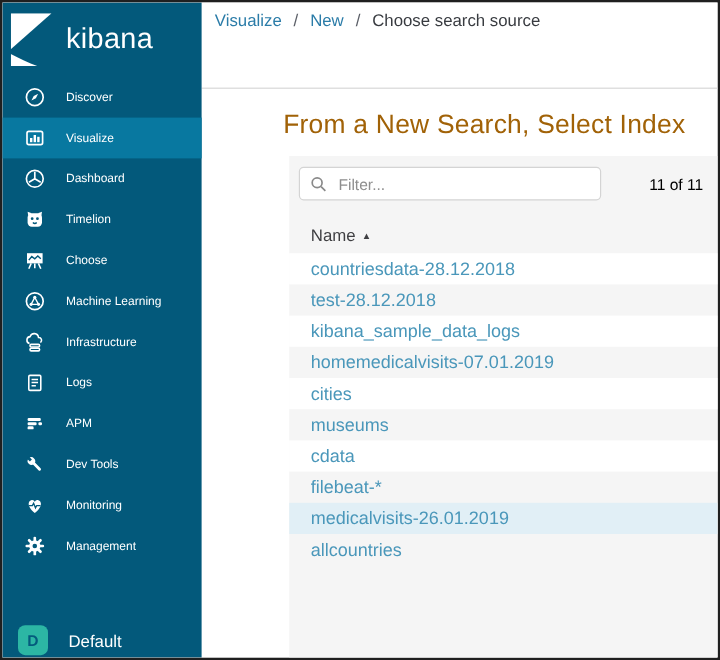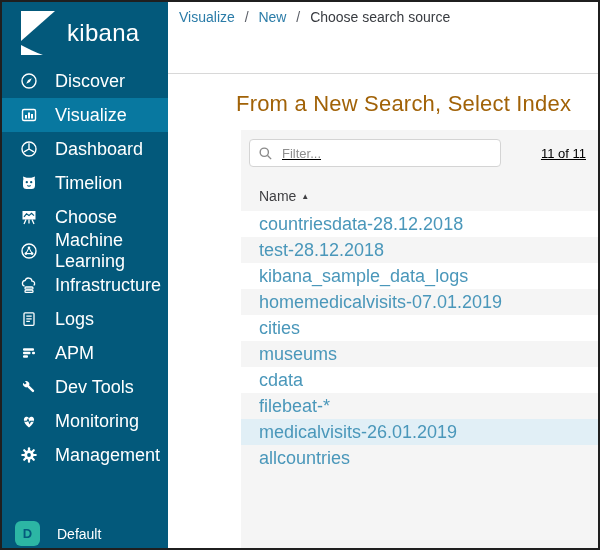--- a/index.html
+++ b/index.html
@@ -1,50 +1,50 @@
 <!DOCTYPE html>
 <html><head>
 <meta charset="utf-8">
 <style>
   html,body{margin:0;padding:0;background:#fff;}
   body{width:600px;height:550px;font-family:"Liberation Sans",sans-serif;-webkit-font-smoothing:antialiased;}
   .frame{width:600px;height:550px;box-sizing:border-box;border:2px solid #1f1f1f;display:flex;overflow:hidden;background:#fff;}
 
   
   .sidebar{width:166px;flex-shrink:0;background:#03597b;color:#fff;position:relative;display:flex;flex-direction:column;}
-  .logo{display:flex;align-items:center;gap:12px;height:62px;padding-left:19px;cursor:pointer;}
+  .logo{display:flex;align-items:center;gap:12px;height:62px;padding-left:7px;cursor:pointer;}
   .logo-text{font-size:24px;color:#fff;letter-spacing:.3px;}
   .nav{display:flex;flex-direction:column;}
-  .nav-item{display:flex;align-items:center;gap:17px;height:34px;padding-left:18px;font-size:18px;color:#fff;cursor:pointer;}
+  .nav-item{display:flex;align-items:center;gap:17px;height:34px;padding-left:18px;font-size:10px;color:#fff;cursor:pointer;}
   .nav-item.selected{background:#0878a0;}
   .icon{width:18px;height:18px;flex:0 0 18px;display:flex;align-items:center;justify-content:center;}
   .icon svg{display:block;}
   .sidebar-footer{position:absolute;left:13px;bottom:2px;display:flex;align-items:center;gap:17px;font-size:14px;cursor:pointer;}
   .badge{width:25px;height:25px;border-radius:6px;background:#2cb6a4;color:#045b7d;font-weight:bold;font-size:13px;display:flex;align-items:center;justify-content:center;}
 
   
   .content{flex:1;min-width:0;display:flex;flex-direction:column;background:#fff;}
   .breadcrumb-bar{height:72px;box-sizing:border-box;border-bottom:1px solid #d8d8d8;padding:7px 0 0 11px;font-size:14px;}
   .crumb{text-decoration:none;}
   .crumb.link{color:#2b7ca8;cursor:pointer;}
   .crumb.current{color:#383b40;}
   .sep{color:#5a5e66;margin:0 6px;}
 
   .main{flex:1;display:flex;flex-direction:column;min-height:0;padding:17px 0 0 68px;}
   .page-title{margin:0 0 13px 0;font-size:22px;font-weight:400;color:#a16207;letter-spacing:.2px;}
   .panel{flex:1;margin-left:5px;background:#f5f5f5;display:flex;flex-direction:column;min-height:0;}
-  .filter-row{display:flex;align-items:center;padding:9px 12px 8px 8px;text-decoration:underline;}
+  .filter-row{display:flex;align-items:center;padding:9px 12px 8px 8px;}
   .filter-box{width:252px;height:28px;box-sizing:border-box;background:#fff;border:1px solid #d4d4d4;border-radius:4px;display:flex;align-items:center;padding:0 8px;gap:7px;}
   .filter-box input{border:none;outline:none;background:transparent;font-size:13px;color:#333;width:100%;font-family:"Liberation Sans",sans-serif;}
   .filter-box input::placeholder{color:#8e8e8e;}
   .count{margin-left:auto;font-size:13px;color:#000000;}
   .table-header{padding:13px 0 7px 18px;font-size:14px;color:#3f3f42;cursor:pointer;}
   .sort-arrow{font-size:8px;color:#3f3f42;margin-left:5px;vertical-align:2px;}
   .rows{display:flex;flex-direction:column;}
-  .row{height:26px;display:flex;align-items:center;padding-left:18px;font-size:18px;color:#4a97ba;cursor:pointer;}
+  .row{height:26px;display:flex;align-items:center;padding-left:18px;font-size:15px;color:#4a97ba;cursor:pointer;}
   .row:nth-child(odd){background:#ffffff;}
   .row.highlight{background:#e1eff6;}
 </style>
 </head>
 <body>
 
 <div class="frame">
 
   <aside class="sidebar">
     <div class="logo">

